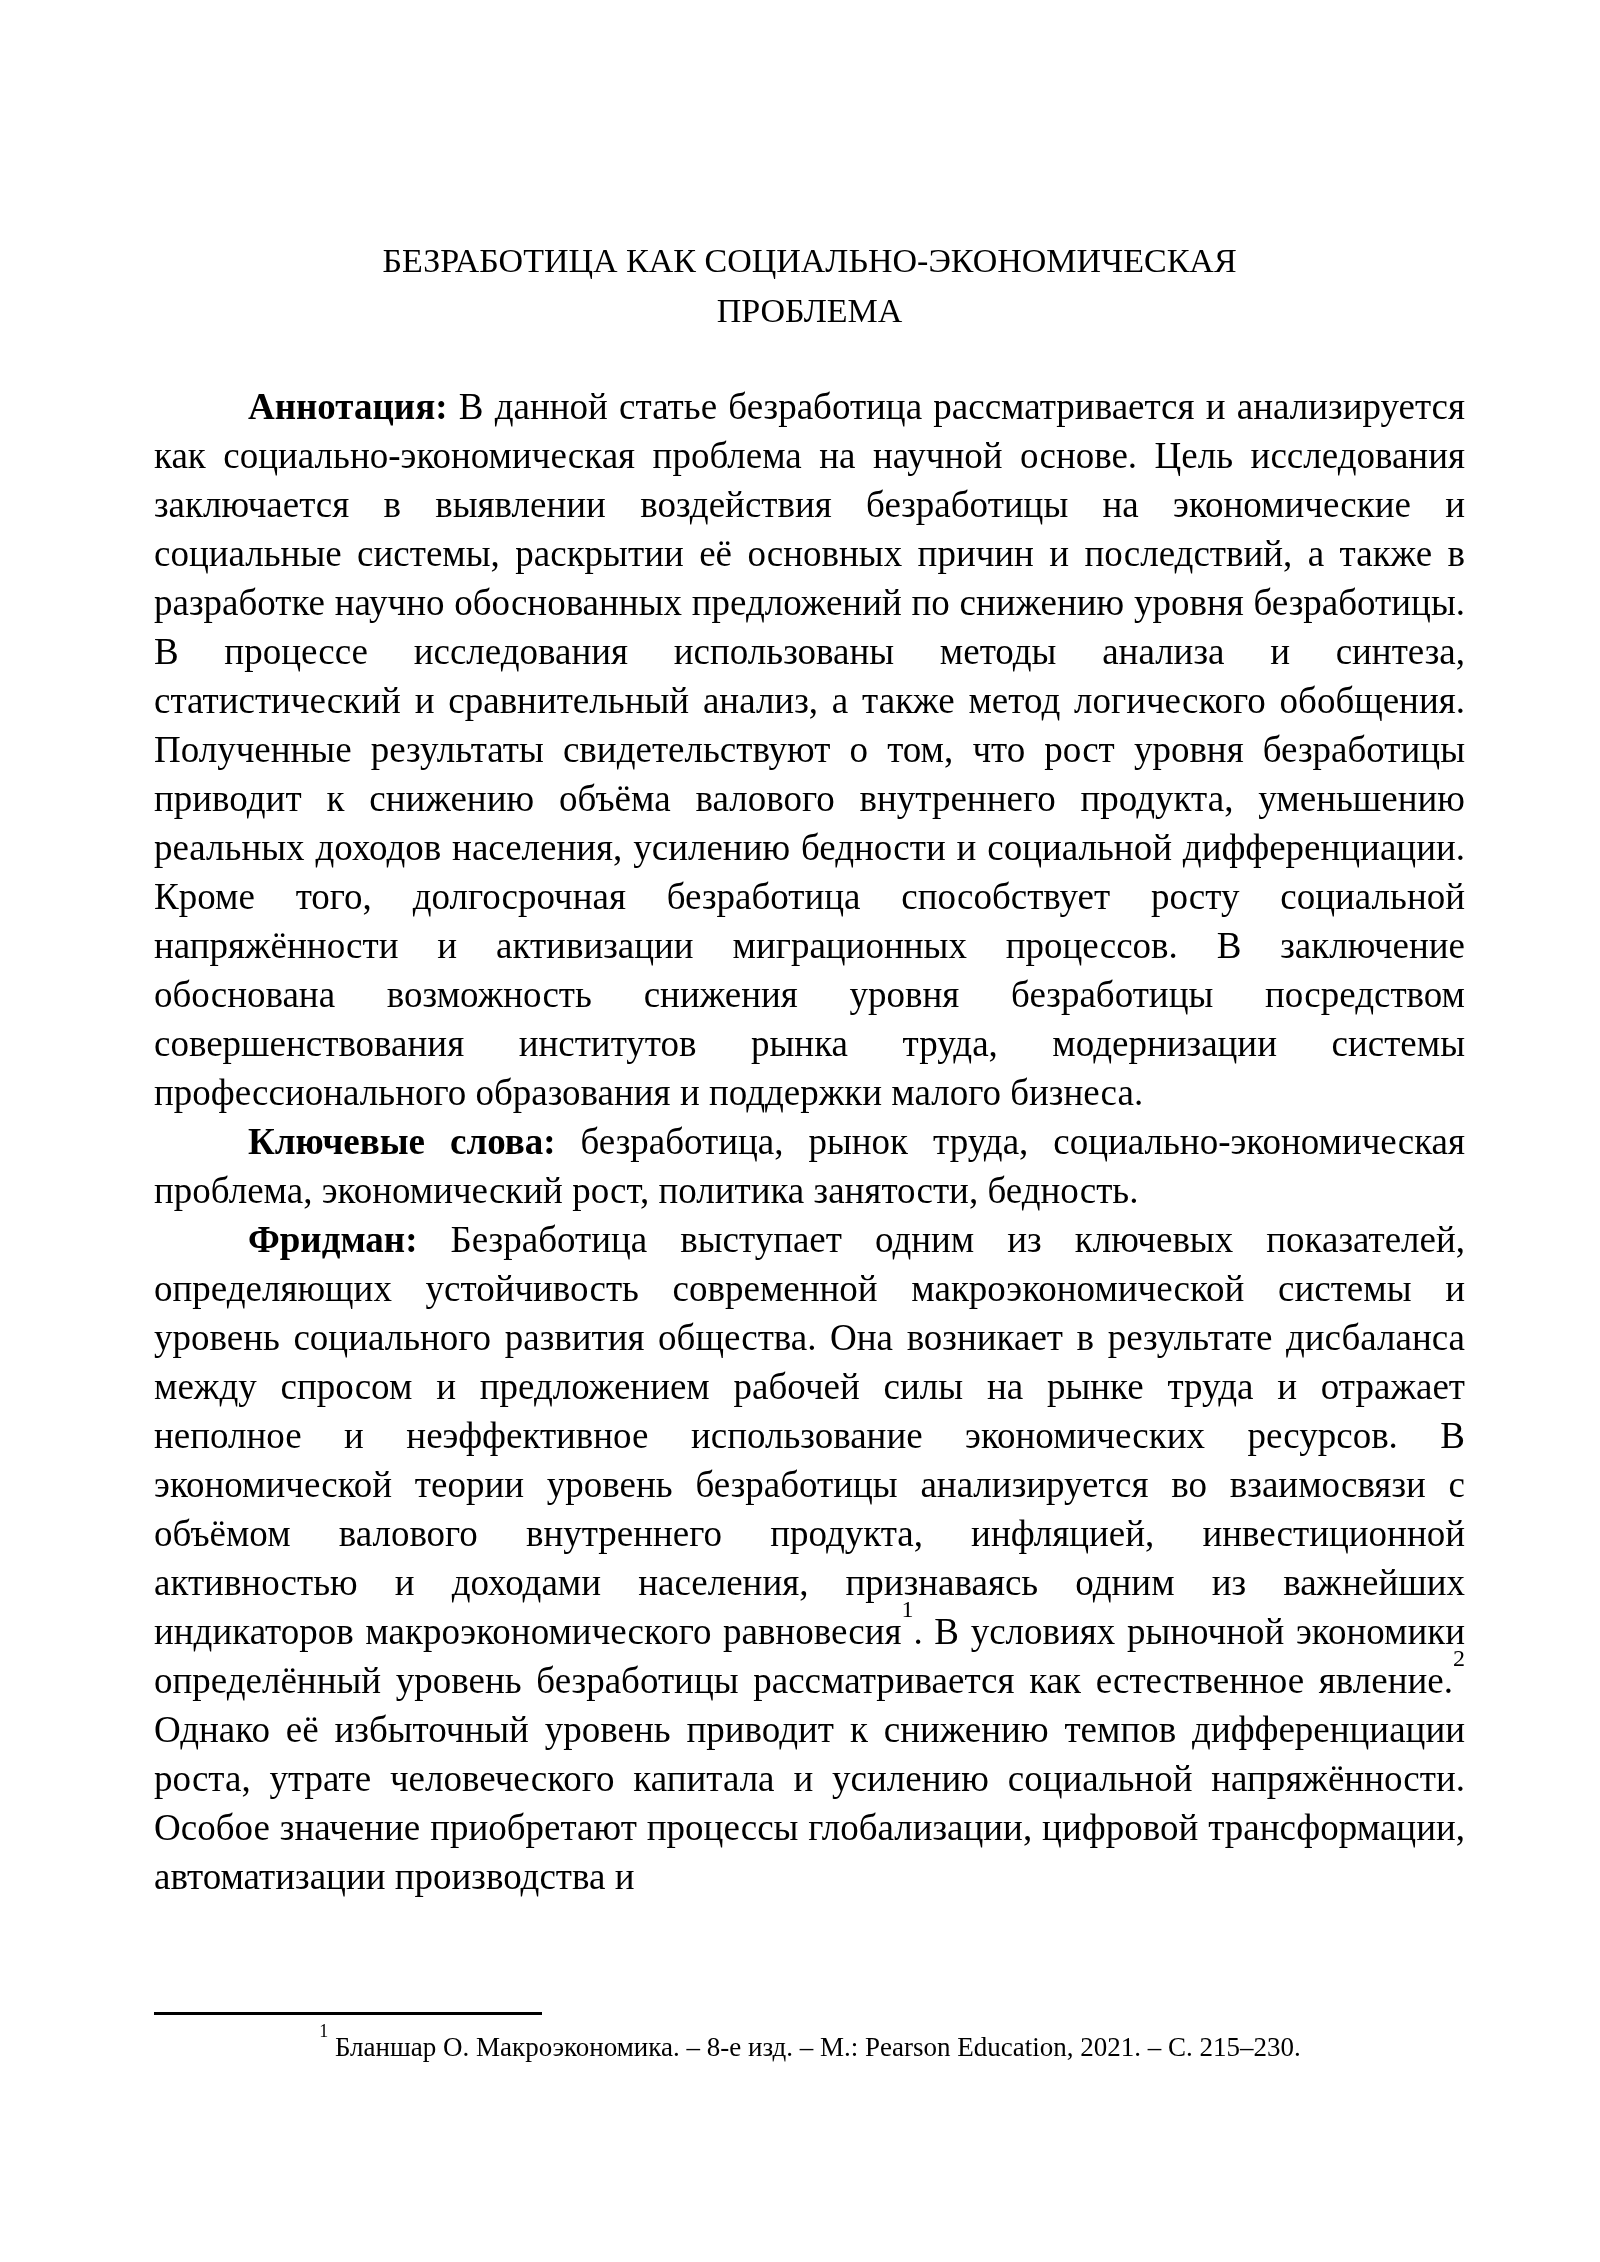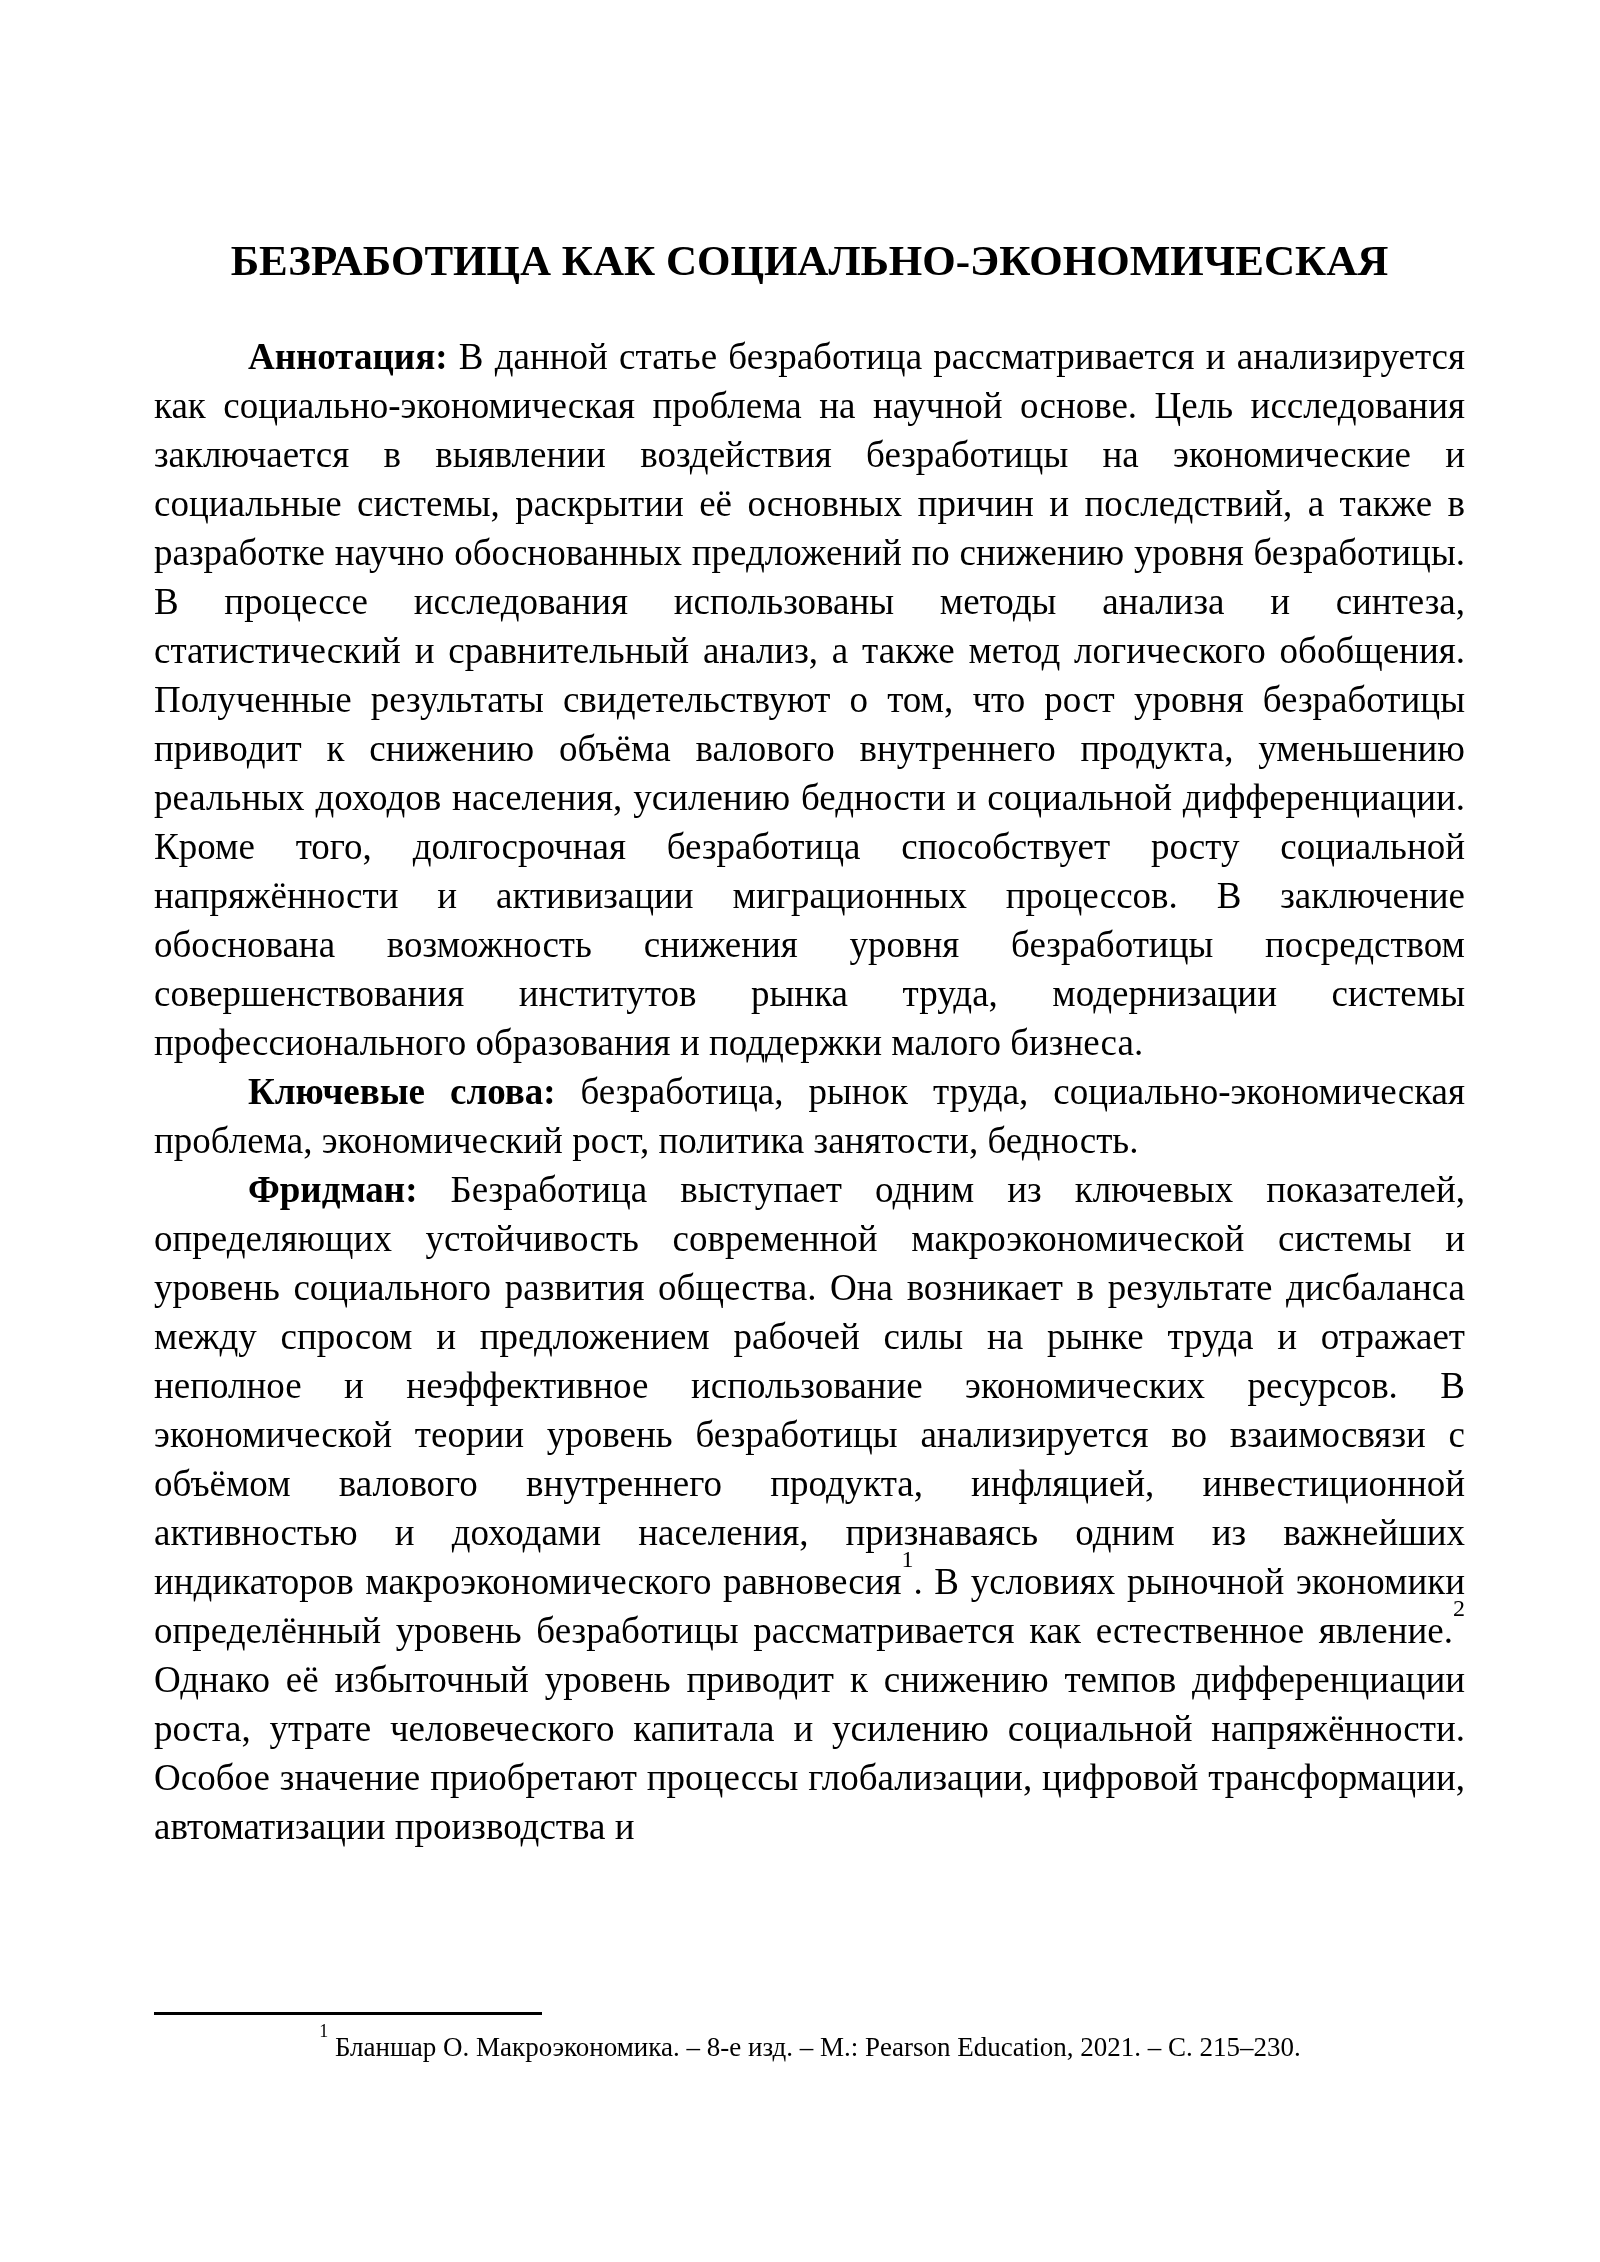--- a/index.html
+++ b/index.html
@@ -13,22 +13,22 @@
     height: 2262px;
     background: #ffffff;
     color: #000000;
     font-family: "Liberation Serif", "DejaVu Serif", serif;
     box-sizing: border-box;
     padding: 236px 135px 0 154px;
     overflow: hidden;
   }
   .doc-title {
     margin: 0 0 46px 0;
-    font-size: 43px;
-    font-weight: bold;
+    font-size: 34px;
+    font-weight: normal;
     line-height: 50px;
     text-align: center;
   }
   .title-line { display: block; }
   .para {
     margin: 0;
     font-size: 37px;
     line-height: 49px;
     text-align: justify;
     text-indent: 94px;
@@ -64,20 +64,21 @@
     top: -9px;
   }
 </style>
 </head>
 <body>
 
 <div class="page">
 
   <h1 class="doc-title">
       <span class="title-line">БЕЗРАБОТИЦА КАК СОЦИАЛЬНО-ЭКОНОМИЧЕСКАЯ</span>
+      <span class="title-line">ПРОБЛЕМА</span>
     </h1>
 
   <p class="para"><span class="lead">Аннотация:</span>
 <span>В данной статье безработица рассматривается и анализируется как социально-экономическая проблема на научной основе. Цель исследования заключается в выявлении воздействия безработицы на экономические и социальные системы, раскрытии её основных причин и последствий, а также в разработке научно обоснованных предложений по снижению уровня безработицы. В процессе исследования использованы методы анализа и синтеза, статистический и сравнительный анализ, а также метод логического обобщения. Полученные результаты свидетельствуют о том, что рост уровня безработицы приводит к снижению объёма валового внутреннего продукта, уменьшению реальных доходов населения, усилению бедности и социальной дифференциации. Кроме того, долгосрочная безработица способствует росту социальной напряжённости и активизации миграционных процессов. В заключение обоснована возможность снижения уровня безработицы посредством совершенствования институтов рынка труда, модернизации системы профессионального образования и поддержки малого бизнеса.</span></p>
 
   <p class="para"><span class="lead">Ключевые слова:</span>
 <span>безработица, рынок труда, социально-экономическая проблема, экономический рост, политика занятости, бедность.</span></p>
 
   <p class="para"><span class="lead">Фридман:</span>
 <span>Безработица выступает одним из ключевых показателей, определяющих устойчивость современной макроэкономической системы и уровень социального развития общества. Она возникает в результате дисбаланса между спросом и предложением рабочей силы на рынке труда и отражает неполное и неэффективное использование экономических ресурсов. В экономической теории уровень безработицы анализируется во взаимосвязи с объёмом валового внутреннего продукта, инфляцией, инвестиционной активностью и доходами населения, признаваясь одним из важнейших индикаторов макроэкономического равновесия</span><sup class="fn-ref">1</sup><span>. В условиях рыночной экономики определённый уровень безработицы рассматривается как естественное явление.</span><sup class="fn-ref">2</sup>

